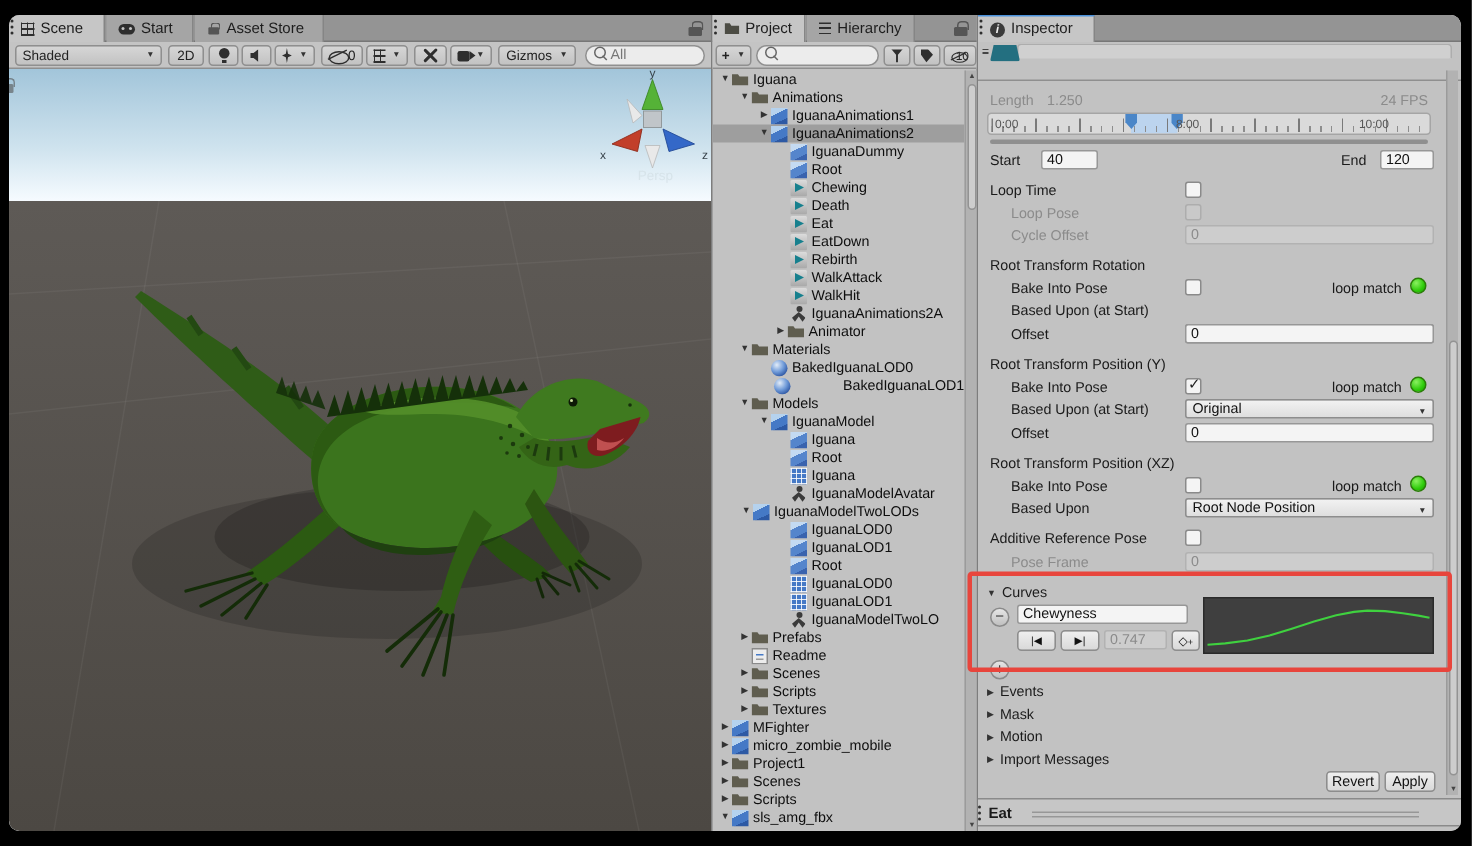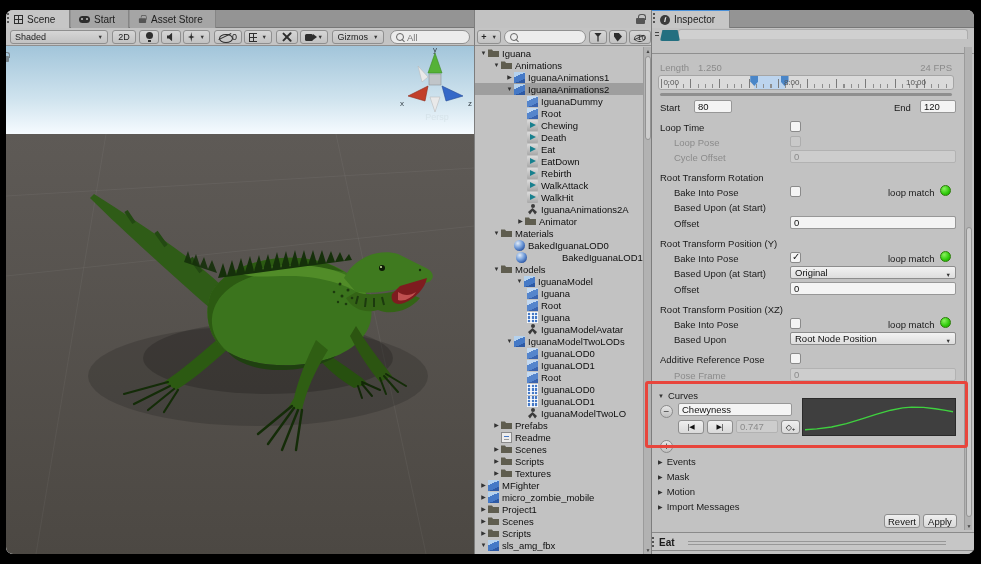--- a/index.html
+++ b/index.html
@@ -8,21 +8,21 @@
   .abs{position:absolute}
   #app{position:absolute;left:6px;top:10px;width:968px;height:544px;background:#c2c2c2;border-radius:7px;overflow:hidden}
 
   
   .tabbar{position:absolute;left:0;top:0;right:0;height:18px;background:#949494;border-bottom:1px solid #777}
   .tab{position:absolute;top:0;height:18px;display:flex;align-items:center;gap:4px;padding:0 8px;background:#a5a5a5;border-right:1px solid #858585;font-size:10px;color:#1d1d1d}
   .tab.active{background:#c6c6c6}
   .toolbar{position:absolute;left:0;top:18px;right:0;height:18px;background:#c4c4c4;border-bottom:1px solid #8f8f8f}
   .btn{position:absolute;top:2px;height:14px;background:linear-gradient(#d6d6d6,#c2c2c2);border:1px solid #8f8f8f;border-radius:3px;display:flex;align-items:center;justify-content:center;gap:3px;font-size:9px;color:#222;padding:0 4px}
   .caret::after{content:"▼";font-size:5.5px;color:#333;margin-left:2px}
-  .pill{border-radius:8px;background:#ececec;border:1px solid #909090;display:flex;align-items:center;padding:0 5px;gap:3px}
+  .pill{border-radius:8px;background:#ececec;border:1px solid #909090;display:flex;padding:0 5px;gap:3px}
   .kebab{width:8px;height:14px;position:relative}
   .kebab::before{content:"";position:absolute;left:3px;top:1px;width:2px;height:2px;border-radius:50%;background:#2e2e2e;box-shadow:0 4px 0 #2e2e2e,0 8px 0 #2e2e2e}
   .lockico{width:9px;height:10px;position:relative}
   .lockico::before{content:"";position:absolute;left:1.5px;top:0;width:6px;height:5px;border:1.4px solid #555;border-bottom:none;border-radius:3px 3px 0 0}
   .lockico::after{content:"";position:absolute;left:0;top:4px;width:9px;height:6px;background:#555;border-radius:1px}
   .sep{position:absolute;background:#8f8f8f}
 
   
   .g{position:relative;display:inline-block}
   .g-hash{width:9px;height:9px;background-image:repeating-linear-gradient(0deg,#2e2e2e 0 1px,transparent 1px 4px),repeating-linear-gradient(90deg,#2e2e2e 0 1px,transparent 1px 4px)}
@@ -212,20 +212,32 @@
         <text x="41" y="5.5" text-anchor="middle" font-size="8" fill="#37424a">y</text>
         <text x="8" y="60" text-anchor="middle" font-size="8" fill="#37424a">x</text>
         <text x="76" y="60" text-anchor="middle" font-size="8" fill="#37424a">z</text>
       </svg>
       <div class="abs" style="left:396px;top:66px;width:70px;text-align:center;color:rgba(210,222,228,0.7);font-size:9px">Persp</div>
       <span class="lockico abs" style="right:6px;top:6px;transform:scale(.8);opacity:.6"></span>
     </div>
   </div>
 
   <div class="abs" style="left:468px;top:0;width:178px;height:544px;background:#c2c2c2;border-left:1px solid #7d7d7d;border-right:1px solid #7d7d7d">
+    <div class="tabbar">
+      <div class="tab active" style="left:0;width:62px">
+        <span class="g g-folder"></span>
+        <span>Project</span>
+      </div>
+      <div class="tab" style="left:63px;width:72px">
+        <span class="g g-list"></span>
+        <span>Hierarchy</span>
+      </div>
+      <span class="lockico abs" style="right:16px;top:4px;transform:scale(.75)"></span>
+      <span class="kebab abs" style="right:2px;top:2px"></span>
+    </div>
     <div class="toolbar">
       <div class="btn caret" style="left:2px;width:24px">
         <span style="font-weight:bold">+</span>
       </div>
       <div class="pill abs" style="left:29px;top:2px;width:82px;height:14px">
         <span class="g g-mag"></span>
       </div>
       <div class="btn" style="left:114px;width:18px">
           <span class="g g-funnel"></span>
         </div>
@@ -326,21 +338,21 @@
         <div class="trow" style=" gap: 32px;">
           <span class="tarrow"></span>
           <span class="ticon icon-material"></span>
           <span class="tlabel">BakedIguanaLOD1</span>
         </div>
         <div class="trow" style="padding-left: 17px;">
           <span class="tarrow">▼</span>
           <span class="ticon icon-folder"></span>
           <span class="tlabel">Models</span>
         </div>
-        <div class="trow" style="padding-left: 40px;">
+        <div class="trow" style="padding-left: 30px;">
           <span class="tarrow">▼</span>
           <span class="ticon icon-model"></span>
           <span class="tlabel">IguanaModel</span>
         </div>
         <div class="trow" style="padding-left: 43px;">
           <span class="tarrow"></span>
           <span class="ticon icon-cube"></span>
           <span class="tlabel">Iguana</span>
         </div>
         <div class="trow" style="padding-left: 43px;">
@@ -351,21 +363,21 @@
         <div class="trow" style="padding-left: 43px;">
           <span class="tarrow"></span>
           <span class="ticon icon-mesh"></span>
           <span class="tlabel">Iguana</span>
         </div>
         <div class="trow" style="padding-left: 43px;">
           <span class="tarrow"></span>
           <span class="ticon icon-avatar"></span>
           <span class="tlabel">IguanaModelAvatar</span>
         </div>
-        <div class="trow" style="padding-left: 30px;">
+        <div class="trow" style="padding-left: 18px;">
           <span class="tarrow">▼</span>
           <span class="ticon icon-model"></span>
           <span class="tlabel">IguanaModelTwoLODs</span>
         </div>
         <div class="trow" style="padding-left: 43px;">
           <span class="tarrow"></span>
           <span class="ticon icon-cube"></span>
           <span class="tlabel">IguanaLOD0</span>
         </div>
         <div class="trow" style="padding-left: 43px;">
@@ -483,21 +495,21 @@
       <div class="rmark" id="rmark2" style="left: calc(42.7% - 4px);"></div>
       <div id="rlabels">
           <span class="rlabel" style="left: 1.5%;">0:00</span>
           <span class="rlabel" style="left: 42.5%;">8:00</span>
           <span class="rlabel" style="left: 84%;">10:00</span>
         </div>
     </div>
     <div class="abs" style="left:8px;top:83px;width:292px;height:3px;background:#8f8f8f;border-radius:2px"></div>
 
     <span class="ilabel" style="left:8px;top:92px">Start</span>
-    <div class="tf" style="left:42px;top:90px;width:38px">80</div>
+    <div class="tf" style="left:42px;top:90px;width:38px">40</div>
     <span class="ilabel" style="left:242px;top:92px">End</span>
     <div class="tf" style="left:268px;top:90px;width:36px">120</div>
 
     <span class="ilabel" style="left:8px;top:112px">Loop Time</span>
     <div class="cb" style="left:138px;top:111px"></div>
     <span class="ilabel igray" style="left:22px;top:127px">Loop Pose</span>
     <div class="cb dis" style="left:138px;top:126px"></div>
     <span class="ilabel igray" style="left:22px;top:142px">Cycle Offset</span>
     <div class="tf dis" style="left:138px;top:140px;width:166px">0</div>
 

